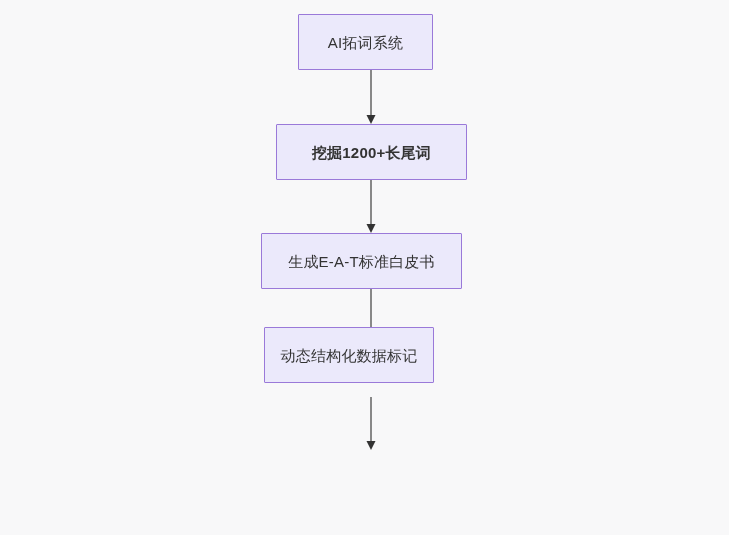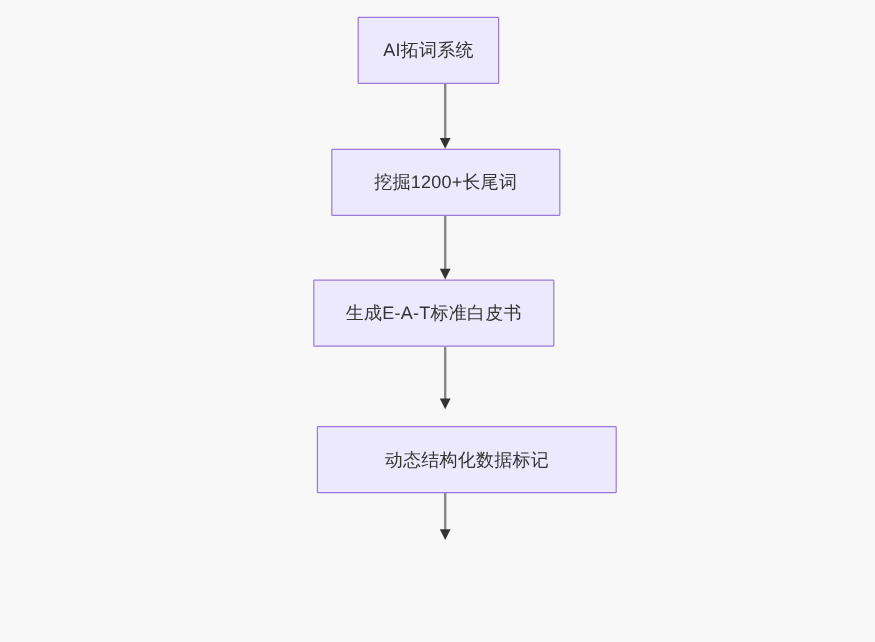--- a/index.html
+++ b/index.html
@@ -68,26 +68,26 @@
       <polygon class="edge-arrow" fill="#333333" points="0.5,43 9.5,43 5,52"></polygon>
     </svg>
   </div>
   <div class="edge" id="edge-3" style="left: 366px; top: 397px; height: 53px;">
     <svg width="10" height="53">
       <line class="edge-line" stroke="#888888" stroke-width="2" x1="5" y1="0" x2="5" y2="46"></line>
       <polygon class="edge-arrow" fill="#333333" points="0.5,44 9.5,44 5,53"></polygon>
     </svg>
   </div>
 
-  <div class="node" id="node-0" style="left: 298px; top: 14px; width: 118px; height: 56px; background: rgb(235, 233, 251); border-color: rgb(154, 121, 217);">
+  <div class="node" id="node-0" style="left: 298px; top: 14px; width: 135px; height: 56px; background: rgb(235, 233, 251); border-color: rgb(154, 121, 217);">
     <span class="node-label" style="color: rgb(51, 51, 51);">AI拓词系统</span>
   </div>
   <div class="node" id="node-1" style="left: 276px; top: 124px; width: 191px; height: 56px; background: rgb(235, 233, 251); border-color: rgb(154, 121, 217);">
-    <span class="node-label" style="color: rgb(51, 51, 51);">挖掘1200+长尾词</span>
+    <span class="node-label" style="color: rgb(51, 51, 51); font-weight: bold;">挖掘1200+长尾词</span>
   </div>
   <div class="node" id="node-2" style="left: 261px; top: 233px; width: 201px; height: 56px; background: rgb(235, 233, 251); border-color: rgb(154, 121, 217);">
     <span class="node-label" style="color: rgb(51, 51, 51);">生成E-A-T标准白皮书</span>
   </div>
-  <div class="node" id="node-3" style="left: 264px; top: 355px; width: 250px; height: 56px; background: rgb(235, 233, 251); border-color: rgb(154, 121, 217);">
+  <div class="node" id="node-3" style="left: 264px; top: 327px; width: 170px; height: 56px; background: rgb(235, 233, 251); border-color: rgb(154, 121, 217);">
     <span class="node-label" style="color: rgb(51, 51, 51);">动态结构化数据标记</span>
   </div>
 
 </div>
 
 </body></html>

